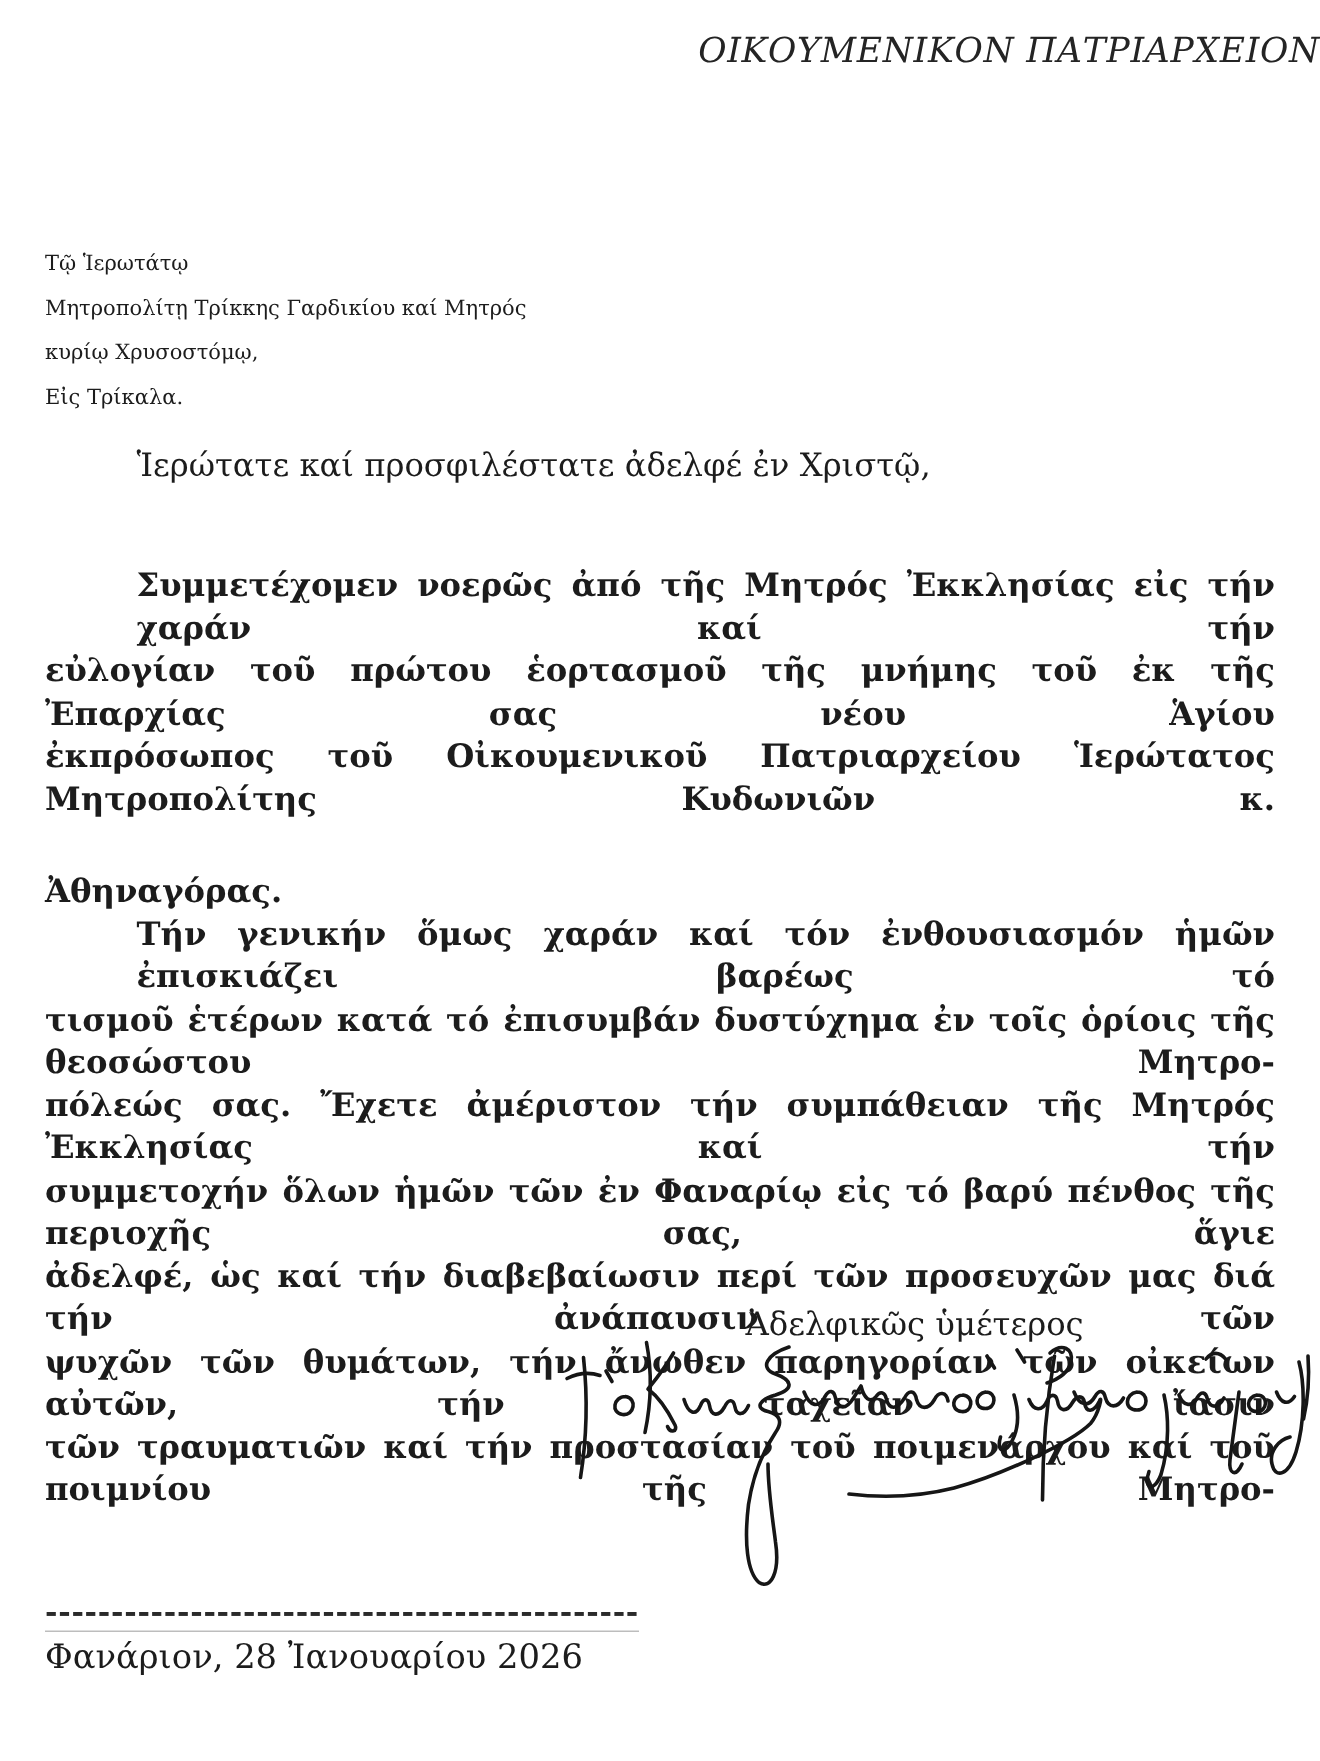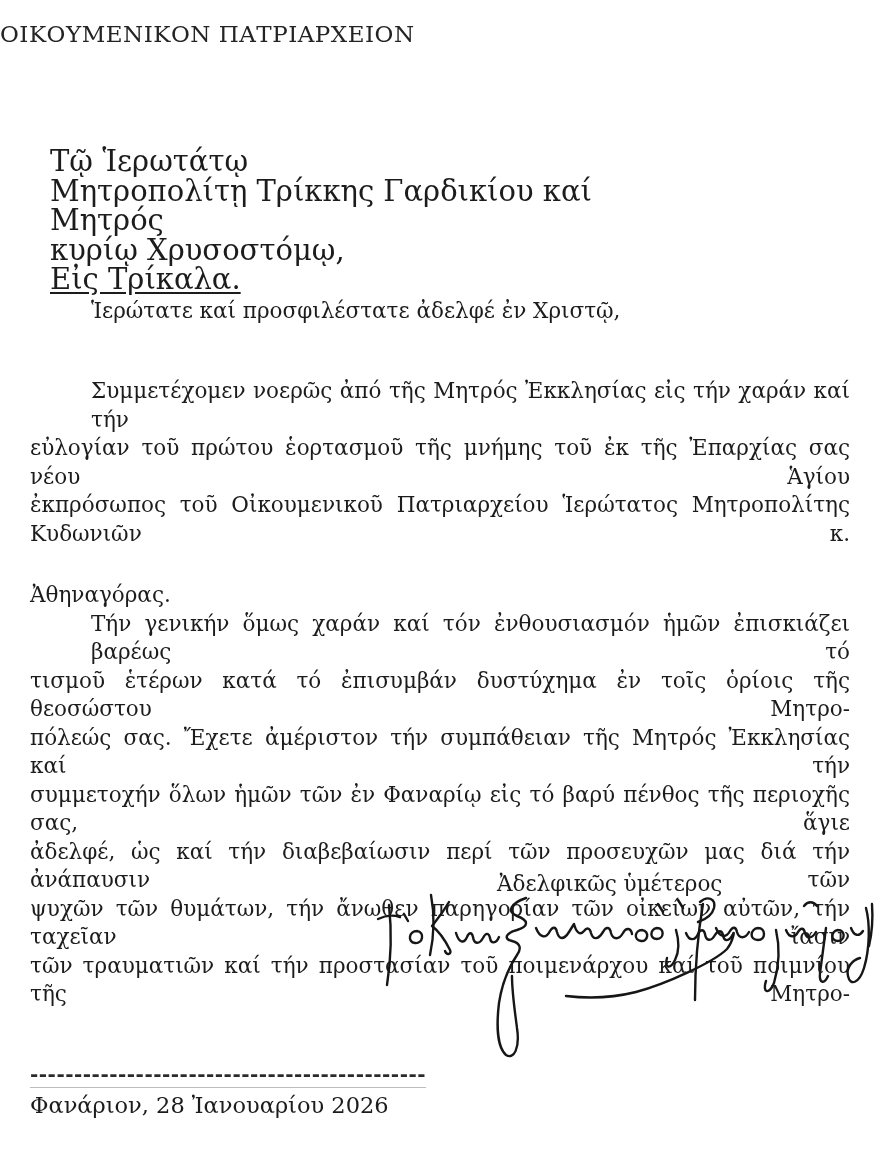--- a/index.html
+++ b/index.html
@@ -8,50 +8,49 @@
     width: 880px;
     height: 1174px;
     background: #ffffff;
     color: #1c1c1c;
     font-family: "DejaVu Serif", "Liberation Serif", serif;
     overflow: hidden;
   }
   .letterhead {
     position: absolute;
     top: 21px; left: 0; width: 880px;
-    text-align: left;
+    text-align: right;
     font-size: 23px;
     letter-spacing: 0.5px;
     color: #242424;
+    font-style: italic;
   }
   .recipient {
     position: absolute;
-    left: 30px; top: 147px;
-    font-size: 29px;
+    left: 30px; top: 162px;
+    font-size: 14px;
     line-height: 29.5px;
     width: 560px;
-    margin-left: 20px;
   }
   .destination {
-    text-decoration: underline;
     text-underline-offset: 3px;
   }
   .salutation {
     position: absolute;
     left: 91px; top: 298px;
     font-size: 21.5px;
   }
   .body-block {
     position: absolute;
     left: 30px; top: 377px;
     width: 820px;
     font-size: 21.5px;
     line-height: 28.5px;
   }
-  .bline { text-align: justify; text-align-last: justify; }
+  .bline { text-align: justify; text-align-last: justify; font-weight: bold; }
   .bline.first { padding-left: 61px; }
   .bline.last { text-align-last: left; margin-top: 33px; }
   .valediction {
     position: absolute;
     left: 497px; top: 871px;
     font-size: 21.5px;
   }
   .signature {
     position: absolute;
     left: 336px; top: 888px;

